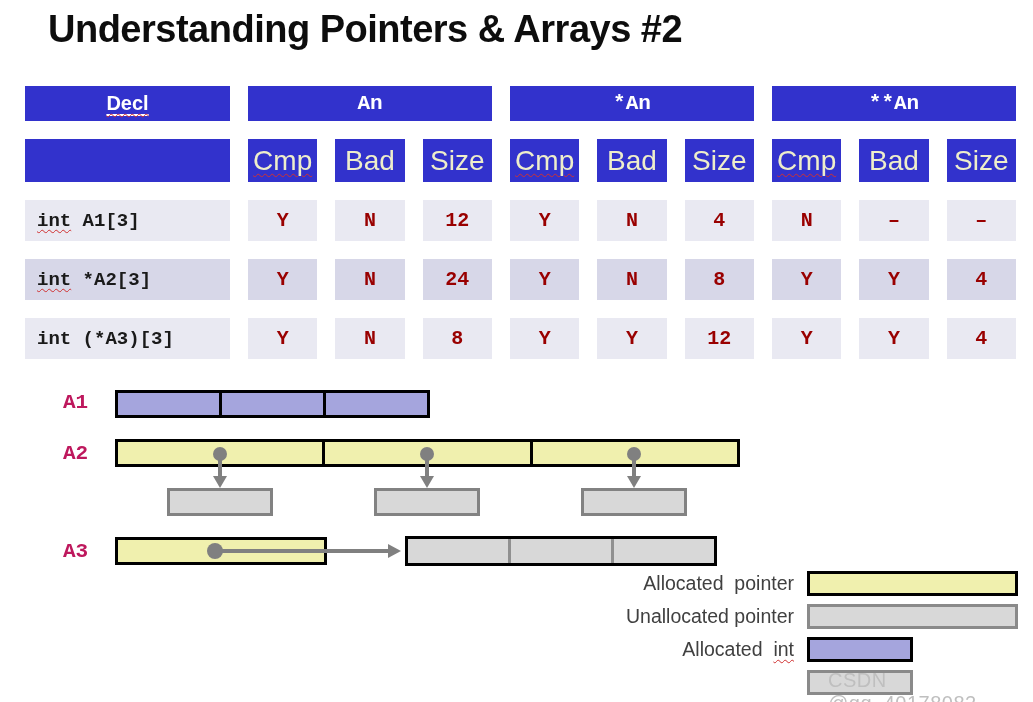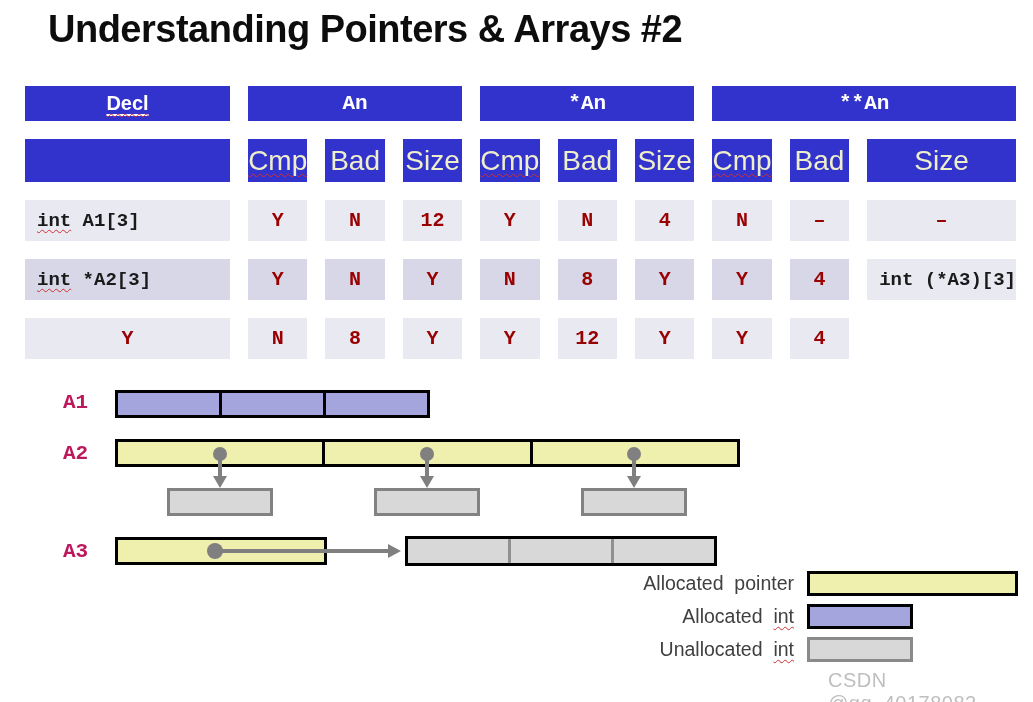--- a/index.html
+++ b/index.html
@@ -102,20 +102,21 @@
   <div class="c r0 val">Y</div>
   <div class="c r0 val">N</div>
   <div class="c r0 val">4</div>
   <div class="c r0 val">N</div>
   <div class="c r0 val">–</div>
   <div class="c r0 val">–</div>
 
   <div class="c r1 decl"><span class="wavy">int</span><span> *A2[3]</span></div>
   <div class="c r1 val">Y</div>
   <div class="c r1 val">N</div>
+  <div class="c r1 val">24</div>
   <div class="c r1 val">Y</div>
   <div class="c r1 val">N</div>
   <div class="c r1 val">8</div>
   <div class="c r1 val">Y</div>
   <div class="c r1 val">Y</div>
   <div class="c r1 val">4</div>
 
   <div class="c r0 decl"><span>int</span><span> (*A3)[3]</span></div>
   <div class="c r0 val">Y</div>
   <div class="c r0 val">N</div>
@@ -172,22 +173,25 @@
     <polygon points="388,544 388,558 401,551" stroke="none"></polygon>
   </g>
 </svg>
 
 <div class="legend">
   <div class="leg-row">
     <span class="leg-label"><span>Allocated  pointer</span><span class="wavy"></span></span>
     <div class="leg-box leg-wide b-black fill-ptr"></div>
   </div>
   <div class="leg-row">
+    <span class="leg-label"><span>Unallocated pointer</span><span class="wavy"></span></span>
+    <div class="leg-box leg-wide b-gray" style="background:#d8d8d8;"></div>
+  </div>
+  <div class="leg-row">
     <span class="leg-label"><span>Allocated  </span><span class="wavy">int</span></span>
     <div class="leg-box leg-narrow b-black fill-int"></div>
   </div>
   <div class="leg-row">
-    <span class="leg-label"><span>Unallocated  </span><span class="wavy">int</span></span>
     <div class="leg-box leg-narrow b-gray" style="background:#d8d8d8;"></div>
   </div>
 </div>
 
 <div class="watermark">CSDN @qq_40178082</div>
 
 </body></html>

